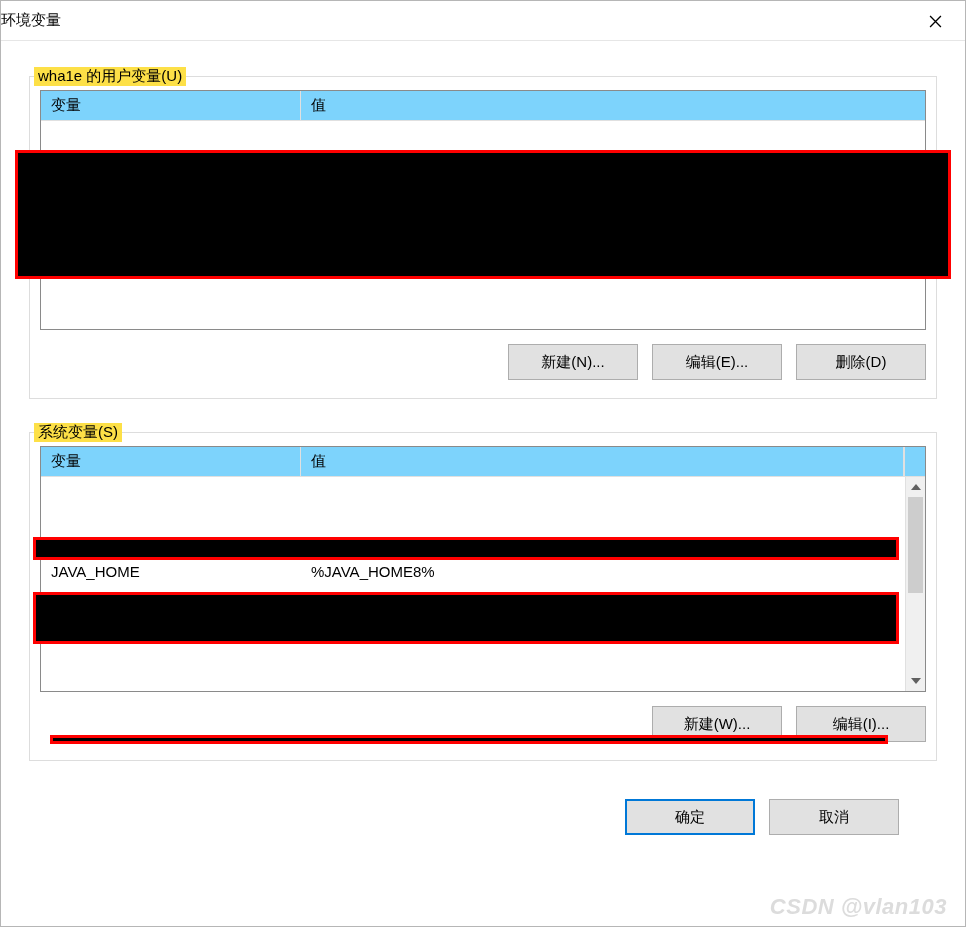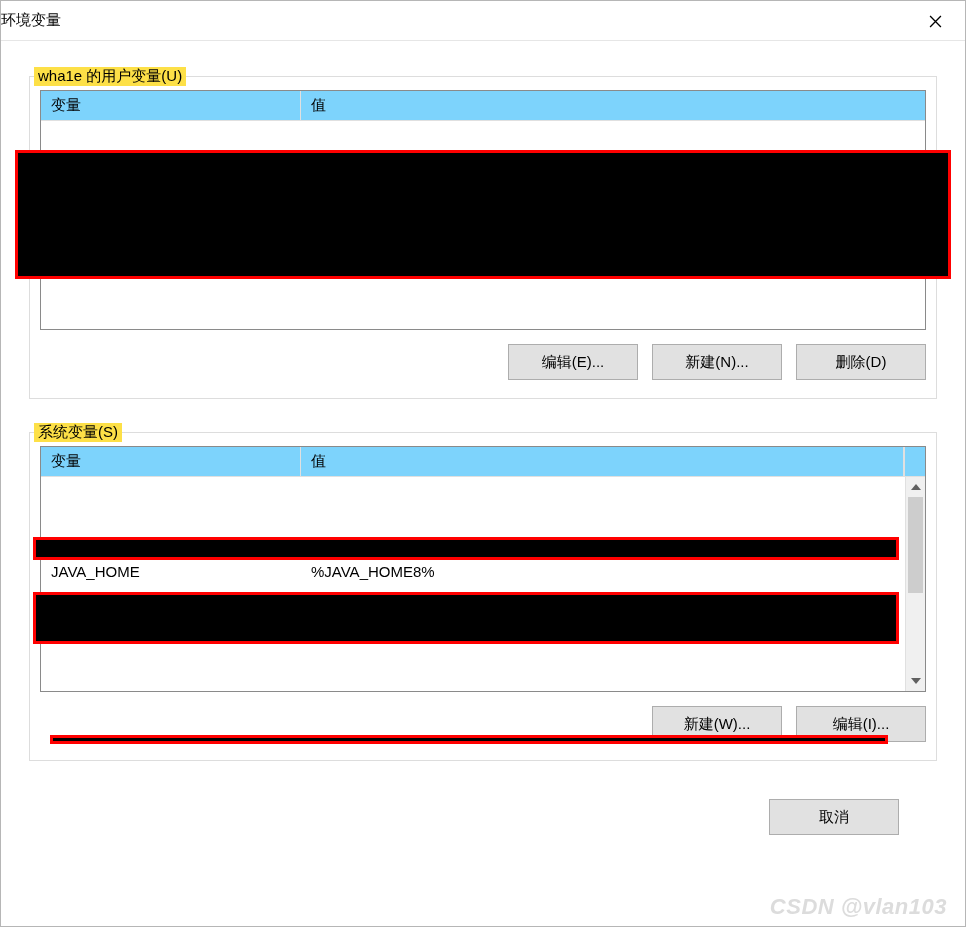--- a/index.html
+++ b/index.html
@@ -125,22 +125,22 @@
     <fieldset class="group">
       <legend>wha1e 的用户变量(U)</legend>
       <div class="tablebox" style="height:240px;">
         <div class="thead">
           <div class="th col-var">变量</div>
           <div class="th col-val">值</div>
         </div>
         <div class="tbody" style="height:208px;"></div>
       </div>
       <div class="btnrow">
+        <button class="btn">新建(N)...</button>
         <button class="btn">编辑(E)...</button>
-        <button class="btn">新建(N)...</button>
         <button class="btn">删除(D)</button>
       </div>
     </fieldset>
 
     <div style="height:10px;"></div>
 
     <fieldset class="group">
       <legend>系统变量(S)</legend>
       <div class="tablebox systbl" style="height:246px; position:relative;">
         <div class="thead">
@@ -177,20 +177,21 @@
             </div>
         </div>
       </div>
       <div class="btnrow">
         <button class="btn">新建(W)...</button>
         <button class="btn">编辑(I)...</button>
       </div>
     </fieldset>
 
     <div class="dlg-buttons">
+      <button class="btn primary">确定</button>
       <button class="btn">取消</button>
     </div>
   </div>
 
   <div class="redact r-user"></div>
   <div class="redact r-sys1"></div>
   <div class="redact r-sys2"></div>
   <div class="redact r-sys3"></div>
 
   <div class="watermark">CSDN @vlan103</div>

